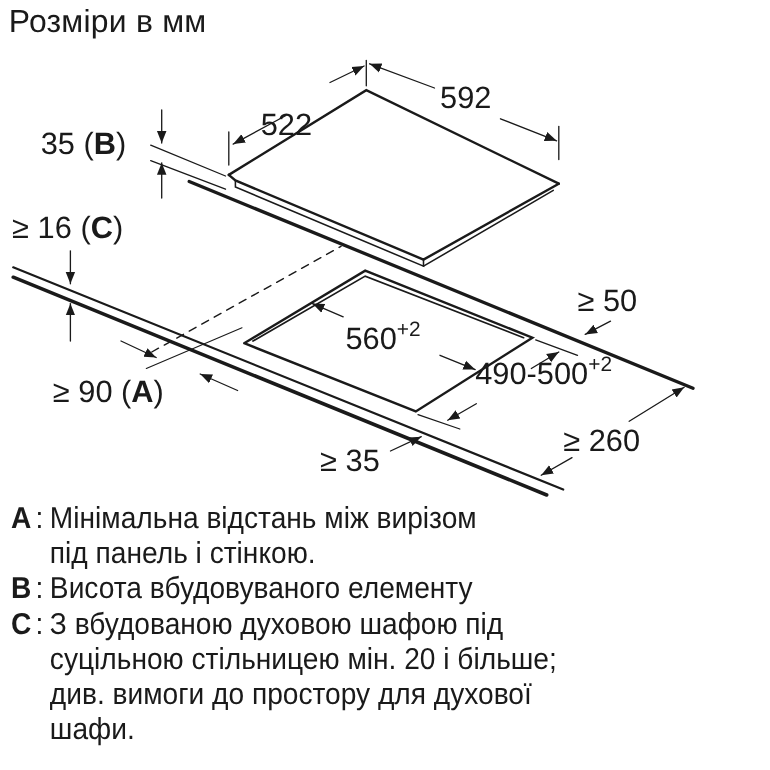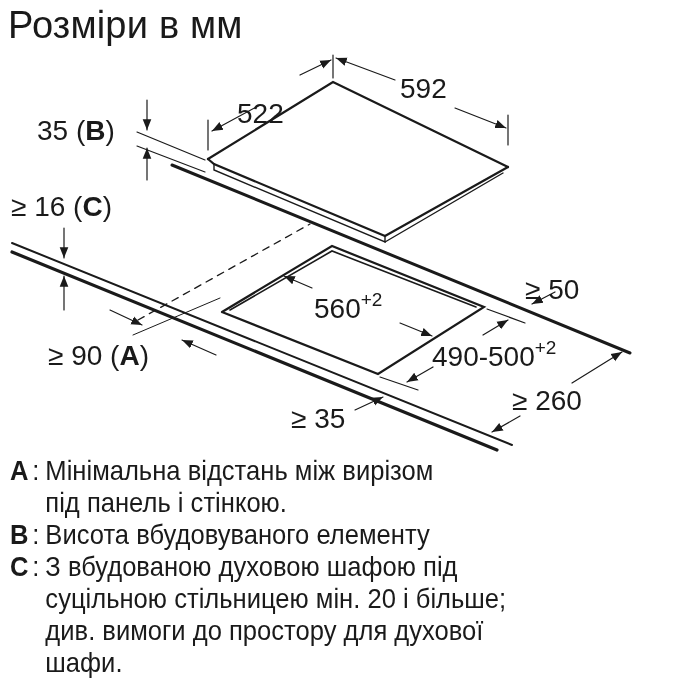--- a/index.html
+++ b/index.html
@@ -1,18 +1,18 @@
 <!DOCTYPE html>
 <html><head>
   <meta charset="utf-8">
   <style>
     html, body { margin: 0; padding: 0; background: #ffffff; }
     body { width: 700px; height: 700px; position: relative; overflow: hidden;
            font-family: "Liberation Sans", sans-serif; color: #1a1a1a; }
-    .title { position: absolute; left: 8px; top: 4px; font-size: 38px; letter-spacing: 0.2px; }
+    .title { position: absolute; left: 8px; top: 4px; font-size: 29px; letter-spacing: 0.2px; }
     svg.drawing { position: absolute; left: 0; top: 0; }
     .lbl { position: absolute; font-size: 28px; white-space: nowrap; line-height: 1; }
     .lbl b { font-weight: bold; }
     .lbl sup { font-size: 19px; position: relative; top: -2px; }
     .legend { position: absolute; left: 10px; top: 455px; font-size: 27.5px; line-height: 32px;
               transform: scaleX(0.93); transform-origin: left top; width: 720px; }
     .legend .row { display: flex; }
     .legend .key { font-weight: bold; width: 24px; }
     .legend .colon { width: 14px; }
     .legend .txt { flex: 1; }
@@ -94,22 +94,22 @@
     </g>
   </g>
 </svg>
 
 <div class="lbl" style="left:237px;top:75px;margin-top:25px;"><span>522</span></div>
 <div class="lbl" style="left:400px;top:75px;"><span>592</span></div>
 <div class="lbl" style="left:37px;top:117px;"><span>35</span> (<b>B</b>)</div>
 <div class="lbl" style="left:11px;top:193px;"><span>≥ 16</span> (<b>C</b>)</div>
 <div class="lbl" style="left:48px;top:342px;text-align:center;"><span>≥ 90</span> (<b>A</b>)</div>
 <div class="lbl" style="left:314px;top:292px;"><span>560</span><sup>+2</sup></div>
-<div class="lbl" style="left:432px;top:340px;"><span>490-500</span><sup>+2</sup></div>
-<div class="lbl" style="left:525px;top:260px;margin-top:16px;"><span>≥ 50</span></div>
+<div class="lbl" style="left:432px;top:324px;"><span>490-500</span><sup>+2</sup></div>
+<div class="lbl" style="left:525px;top:260px;"><span>≥ 50</span></div>
 <div class="lbl" style="left:512px;top:387px;"><span>≥ 260</span></div>
 <div class="lbl" style="left:291px;top:405px;"><span>≥ 35</span></div>
 
 <div class="legend">
   <div class="row">
     <span class="key">A</span>
       <span class="colon">:</span>
     <span class="txt">Мінімальна відстань між вирізом</span>
   </div>
   <div class="indent">під панель і стінкою.</div>

